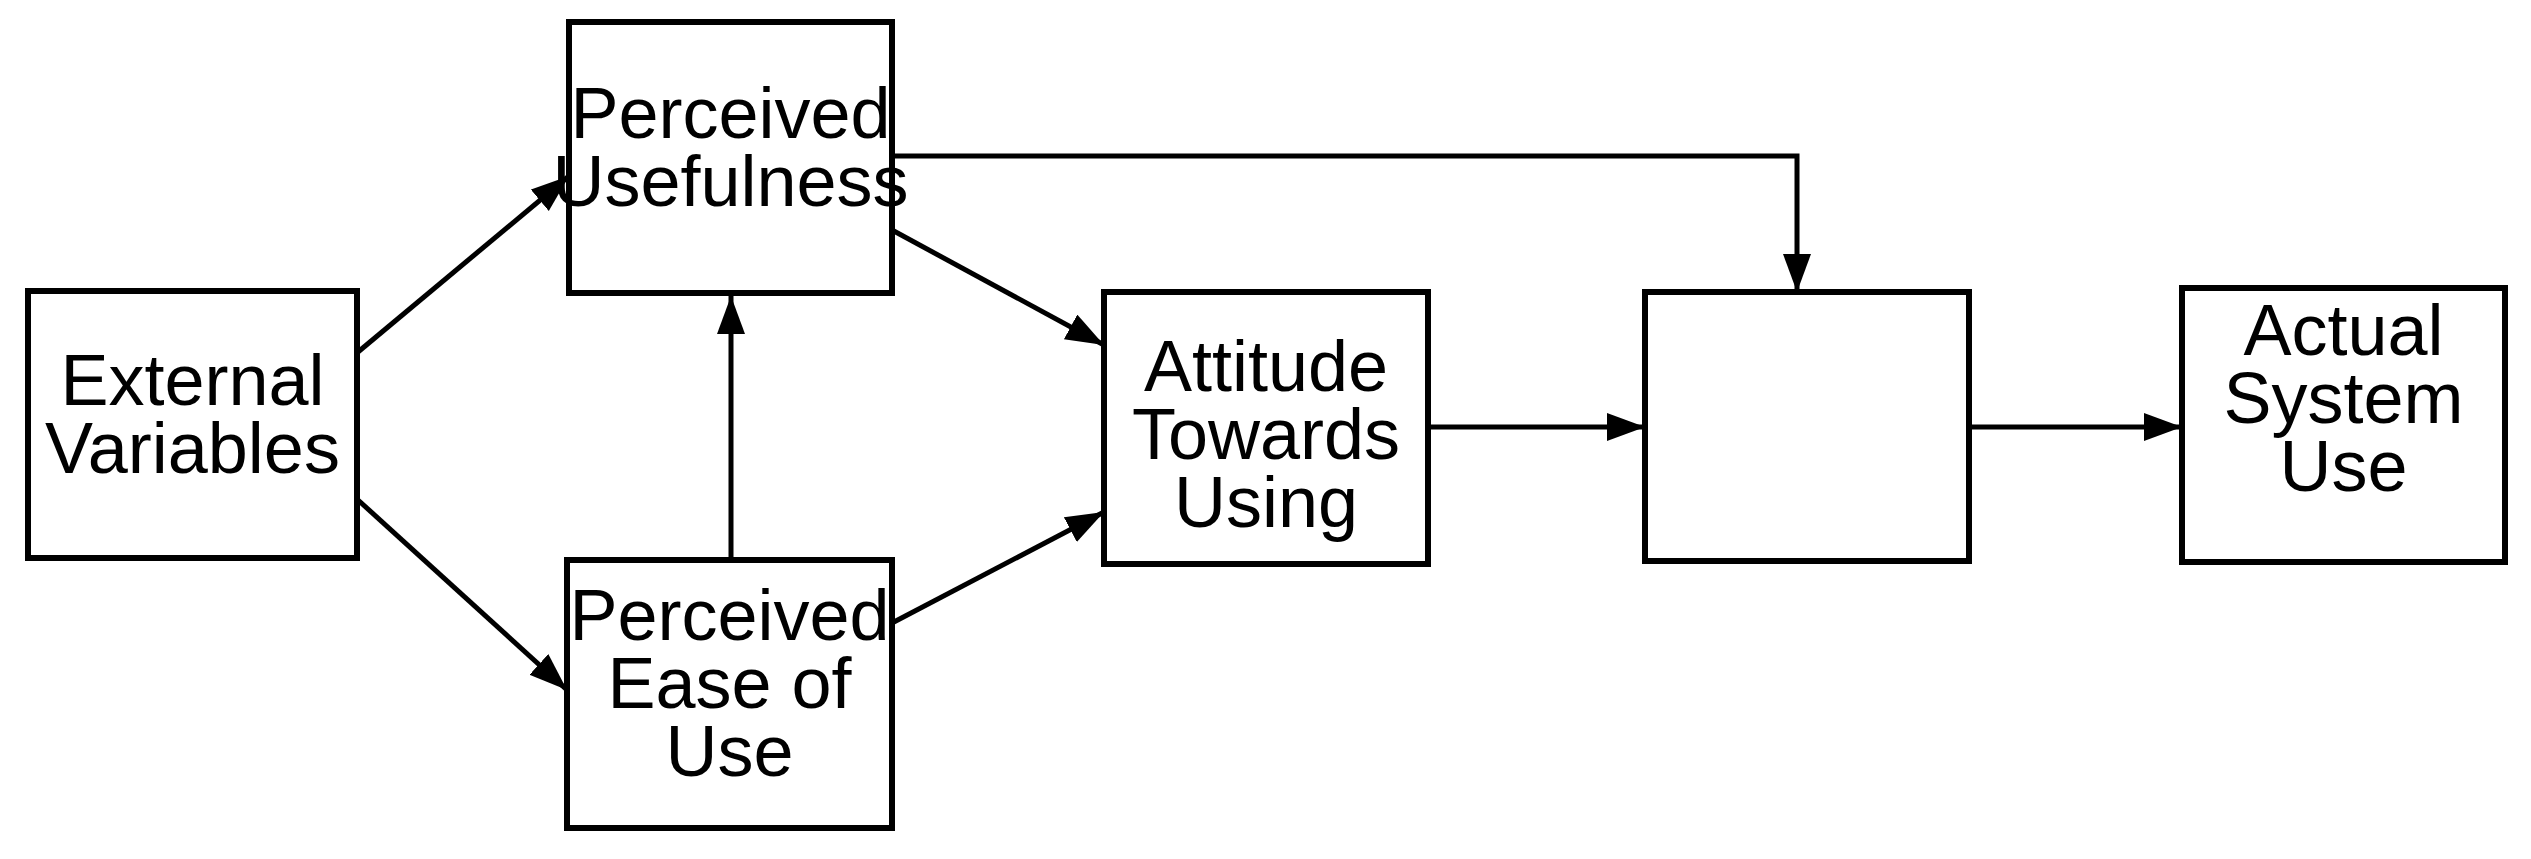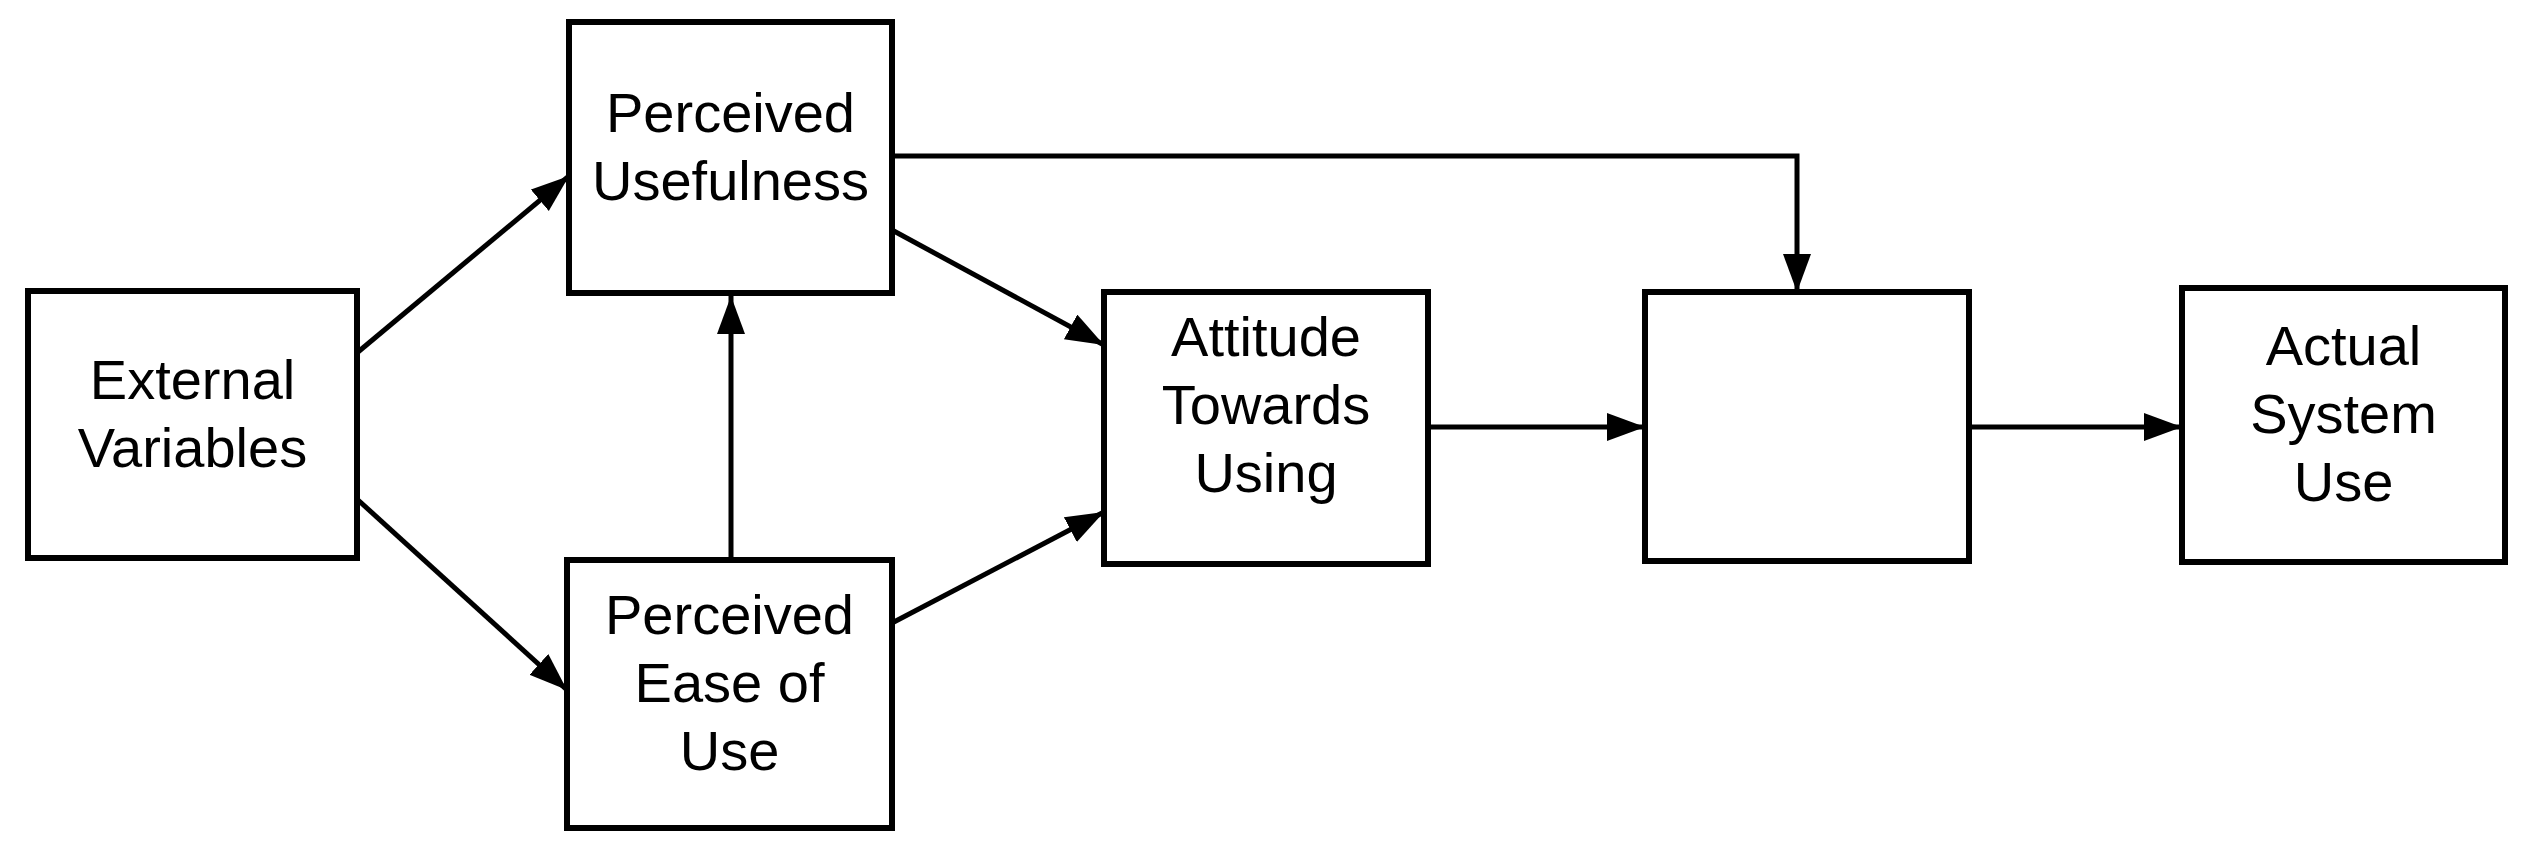--- a/index.html
+++ b/index.html
@@ -22,34 +22,34 @@
     width: 2531px;
     height: 859px;
   }
   .node-label {
     position: absolute;
     display: flex;
     align-items: center;
     justify-content: center;
     text-align: center;
     white-space: pre-line;
-    font-size: 56px;
+    font-size: 72px;
     line-height: 68px;
     color: #000000;
     padding-bottom: 22px;
     box-sizing: border-box;
     pointer-events: none;
   }
   
   .pos-ev   { left: 28px;   top: 291px; width: 329px; height: 267px; }
   .pos-pu   { left: 569px;  top: 22px;  width: 323px; height: 271px; }
   .pos-peou { left: 567px;  top: 560px; width: 325px; height: 268px; }
-  .pos-atu  { left: 1104px; top: 280px; width: 324px; height: 272px; text-align: center; }
+  .pos-atu  { left: 1104px; top: 309px; width: 324px; height: 272px; text-align: center; }
   .pos-bi   { left: 1645px; top: 292px; width: 324px; height: 269px; }
-  .pos-asu  { left: 2182px; top: 288px; width: 323px; height: 274px; }
+  .pos-asu  { left: 2182px; top: 272px; width: 323px; height: 274px; }
 </style>
 </head>
 <body>
 
 <div class="canvas">
 
   <svg class="diagram-svg" viewBox="0 0 2531 859" xmlns="http://www.w3.org/2000/svg">
     <defs>
       <marker id="arrowhead" markerUnits="userSpaceOnUse" markerWidth="40" markerHeight="30" refX="38" refY="14" orient="auto">
         <path d="M0,0 L38,14 L0,28 Z" fill="#000000"></path>

